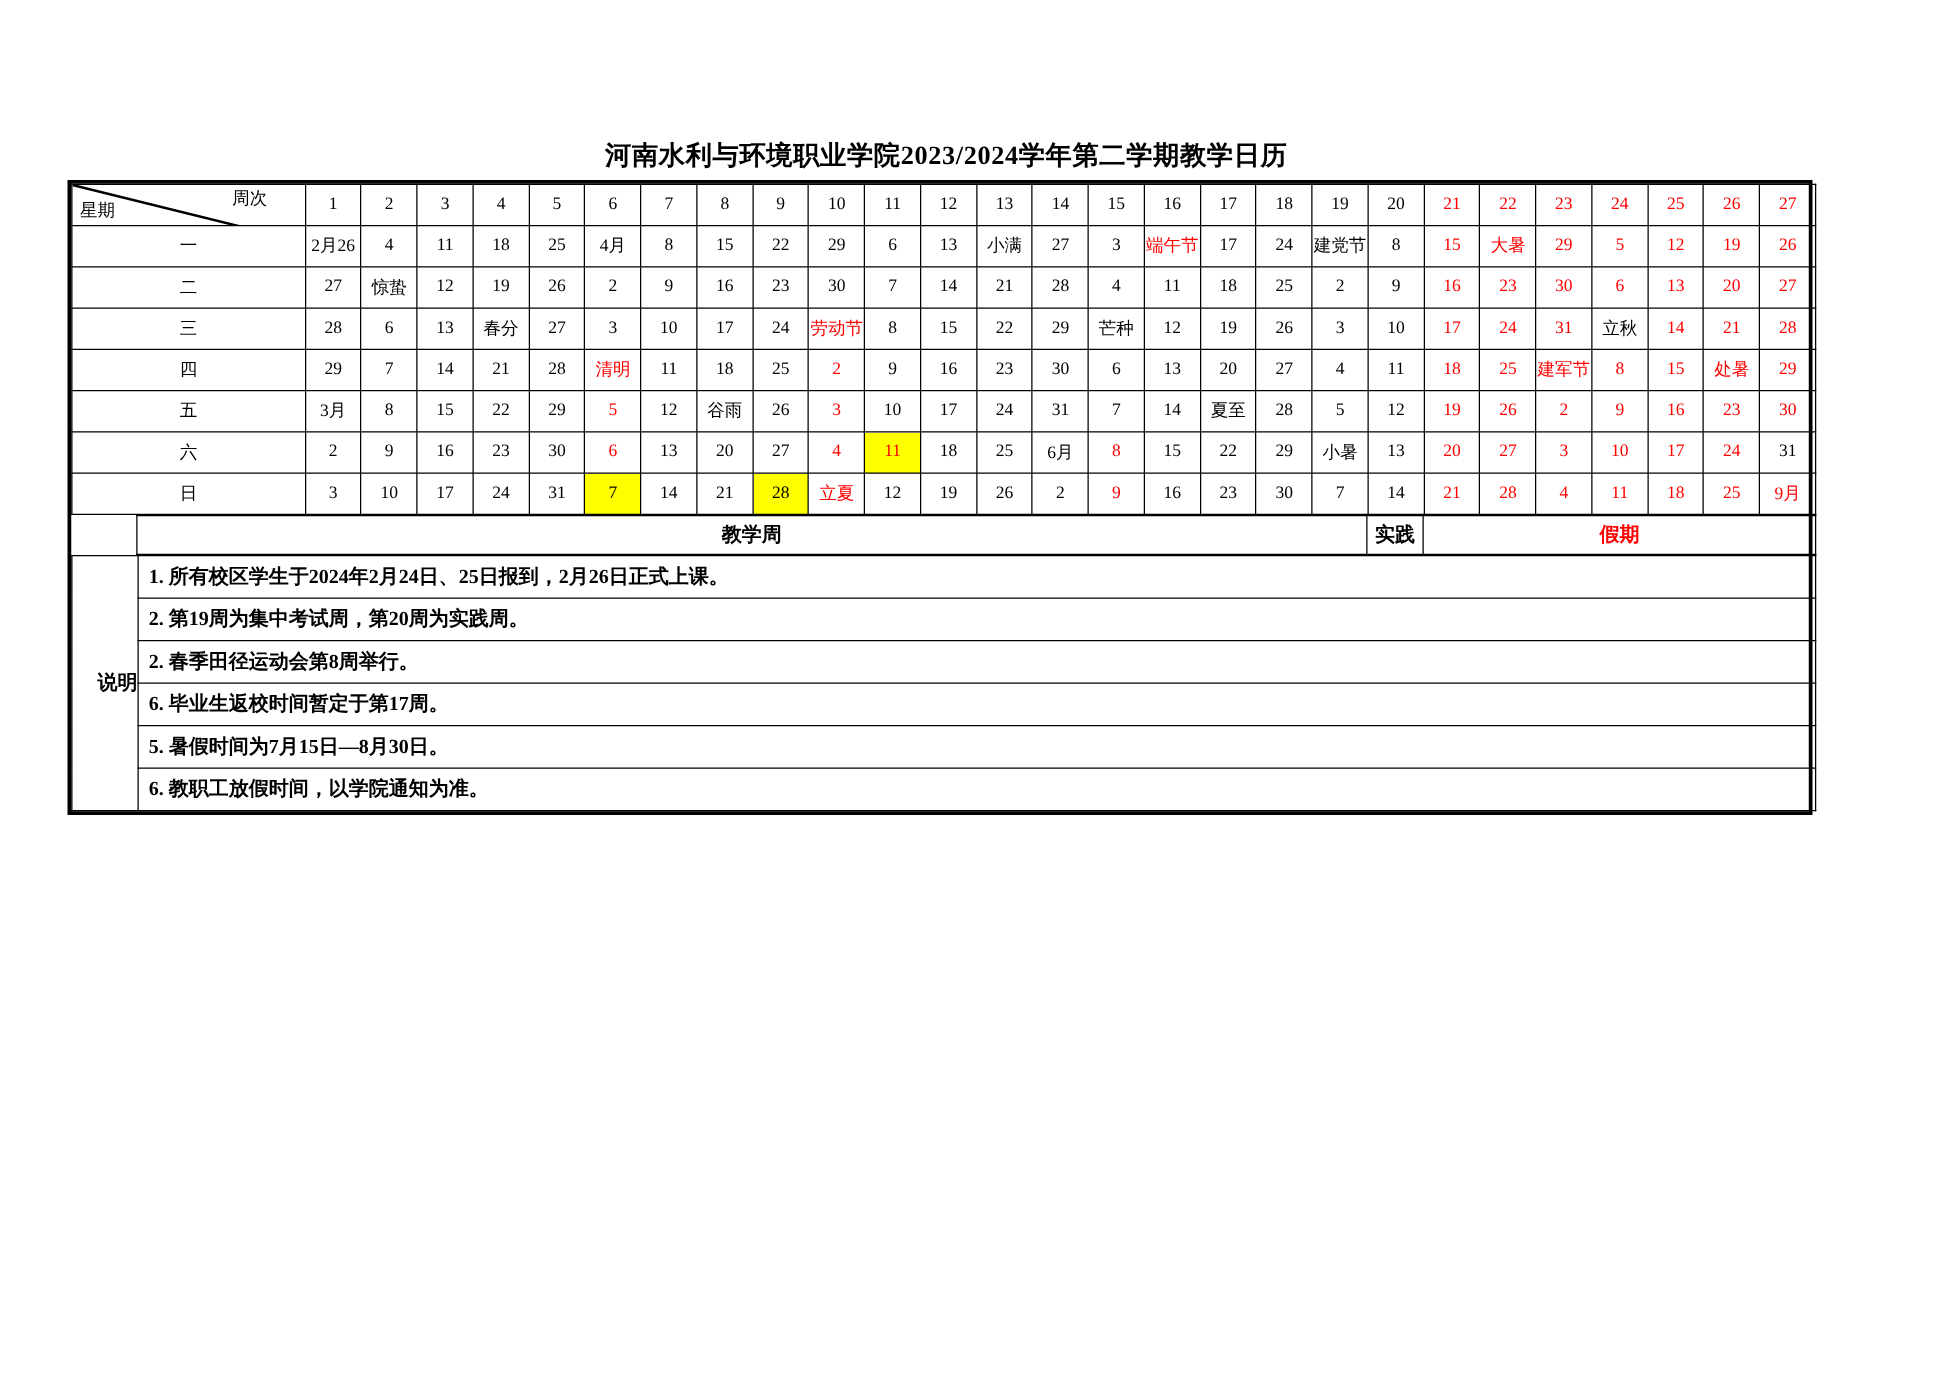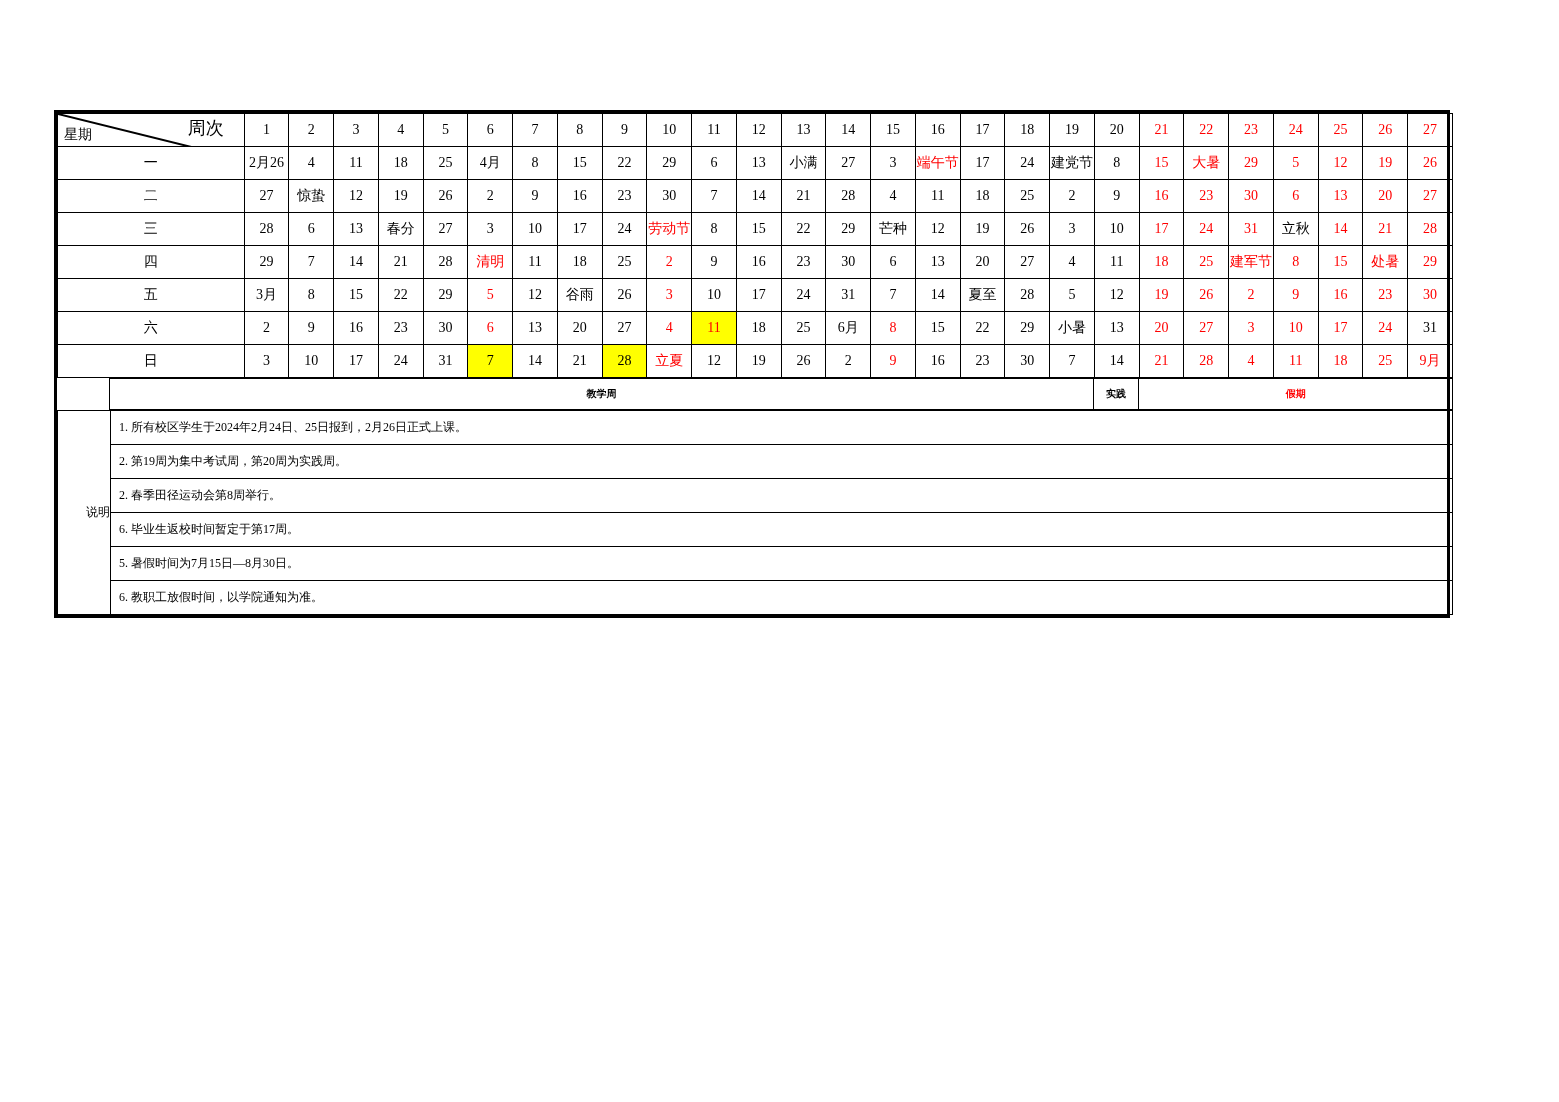--- a/index.html
+++ b/index.html
@@ -56,23 +56,23 @@
     height: 46px;
     position: relative;
     padding: 0;
   }
   .corner .diag {
     position: absolute;
     inset: 0;
   }
   .corner .wk {
     position: absolute;
-    right: 20px;
+    right: 30px;
     top: 2px;
-    font-size: 18px;
+    font-size: 14px;
   }
   .corner .dy {
     position: absolute;
     left: 6px;
     bottom: 2px;
     font-size: 14px;
   }
   .wkhead {
     height: 46px;
     font-size: 16px;
@@ -88,52 +88,53 @@
 
   
   table.legend {
     border-collapse: collapse;
     table-layout: fixed;
     width: 1396px;
   }
   table.legend td {
     border: 1px solid #000000;
     height: 30px;
-    font-size: 10px;
+    font-size: 16px;
     text-align: center;
     vertical-align: middle;
     font-weight: bold;
     padding: 0;
   }
   
   table.notes {
     border-collapse: collapse;
     table-layout: fixed;
     width: 1396px;
   }
   table.notes td {
     border: 1px solid #000000;
     height: 33px;
-    font-size: 12px;
-    font-weight: normal;
+    font-size: 16px;
+    font-weight: bold;
     padding: 0 0 0 8px;
     vertical-align: middle;
   }
   table.notes td.lbl {
     text-align: right;
     padding: 0;
     width: 52px;
   }
   .nb { border: none !important; }
 </style>
 </head>
 <body>
 
 <div id="sheet">
 
+  <div class="title">河南水利与环境职业学院2023/2024学年第二学期教学日历</div>
 
   <div class="outerbox">
     <table class="cal">
       <colgroup id="cal-cols">
           <col style="width: 186px;">
           <col style="width: 44.5926px;">
           <col style="width: 44.5926px;">
           <col style="width: 44.5926px;">
           <col style="width: 44.5926px;">
           <col style="width: 44.5926px;">

